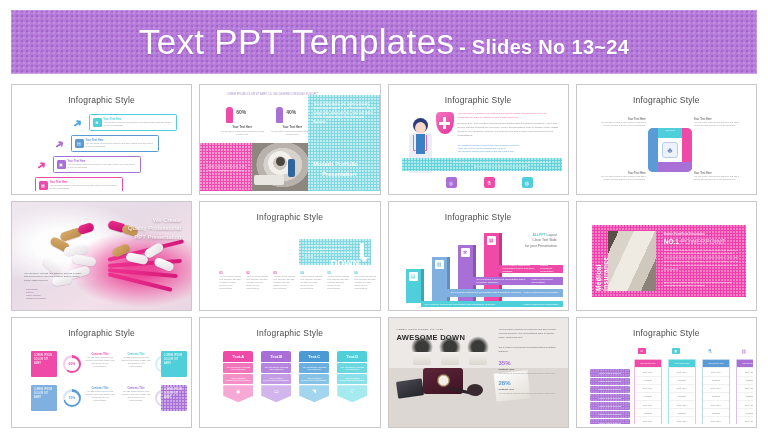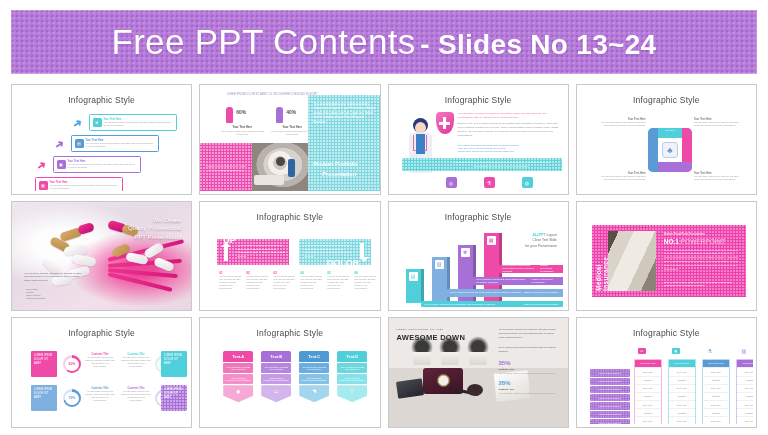--- a/index.html
+++ b/index.html
@@ -20,21 +20,21 @@
       radial-gradient(circle at 3px 3px, rgba(215,160,235,.45) 1px, transparent 1.3px);
     background-size:5px 5px,5px 5px;
     display:flex;align-items:center;justify-content:center;
     box-shadow:0 0 0 1px rgba(255,255,255,.25) inset;
   }
   .banner-title{
     color:#ffffff;white-space:nowrap;letter-spacing:.3px;
     text-shadow:0 1px 2px rgba(120,60,160,.35);
   }
   .banner-title .big{font-size:35px;font-weight:400;}
-  .banner-title .small{font-size:28px;font-weight:700;}
+  .banner-title .small{font-size:20px;font-weight:700;}
 
   
   .grid{
     position:absolute;left:11px;top:84px;width:746px;height:344px;
     display:grid;
     grid-template-columns:repeat(4,1fr);
     grid-template-rows:repeat(3,1fr);
     gap:6px 7px;
   }
   .thumb{
@@ -163,21 +163,21 @@
     background-image:radial-gradient(circle at 1px 1px,rgba(255,255,255,.35) .6px,transparent .9px);
     background-size:2.5px 2.5px;}
 </style>
 </head>
 <body>
 
 <div class="page">
 
   <div class="banner">
     <div class="banner-title">
-      <span class="big">Free PPT Contents</span>
+      <span class="big">Text PPT Templates</span>
       <span class="small">- Slides No 13~24</span>
     </div>
   </div>
 
   <div class="grid">
 
     <div class="thumb">
       <div class="slide">
         <div class="stitle">Infographic Style</div>
 
@@ -354,29 +354,23 @@
           <div class="tiny2" style="color:#8d6f9a;">Simple Portfolio</div>
           <div class="tiny2" style="color:#8d6f9a;">Portfolio Presentation</div>
         </div>
       </div>
     </div>
 
     <div class="thumb">
       <div class="slide">
         <div class="stitle">Infographic Style</div>
 
-        <div class="bx dots-pk" style="left:14px;top:34px;width:72px;height:26px;">
-          <div class="bigword" style="position:absolute;left:6px;top:-3px;">UP</div>
-          <div class="bx" style="left:7px;top:6px;width:4px;height:16px;background:#fff;"></div>
-          <div class="bx" style="left:4px;top:3px;width:0;height:0;border-left:5px solid transparent;border-right:5px solid transparent;border-bottom:5px solid #fff;"></div>
-          <div class="bx" style="left:20px;top:5px;width:48px;font-size:2.4px;color:#fff;line-height:1.6;">You can simply impress your audience and add a unique zing and appeal to your Presentations. Easy to change colors, photos and Text.</div>
-        </div>
 
         <div class="bx dots-cy" style="left:96px;top:34px;width:72px;height:26px;">
-          <div class="bigword" style="position:absolute;right:12px;bottom:-3px;">DOLOR</div>
+          <div class="bigword" style="position:absolute;right:12px;bottom:-3px;">DOWN</div>
           <div class="bx" style="right:7px;top:4px;width:4px;height:16px;background:#fff;"></div>
           <div class="bx" style="right:2px;top:18px;width:0;height:0;border-left:5px solid transparent;border-right:5px solid transparent;border-top:5px solid #fff;"></div>
           <div class="bx" style="left:5px;top:5px;width:48px;font-size:2.4px;color:#fff;line-height:1.6;">You can simply impress your audience and add a unique zing and appeal to your Presentations. Easy to change colors, photos and Text.</div>
         </div>
 
         <div class="bx" style="left:16px;top:66px;width:22px;">
           <div class="numlbl" style="color:#ef4aa8;">01</div>
           <div class="tiny2">You can simply impress your audience and add a unique zing and appeal to your Presentations.</div>
         </div>
         <div class="bx" style="left:43px;top:66px;width:22px;">

